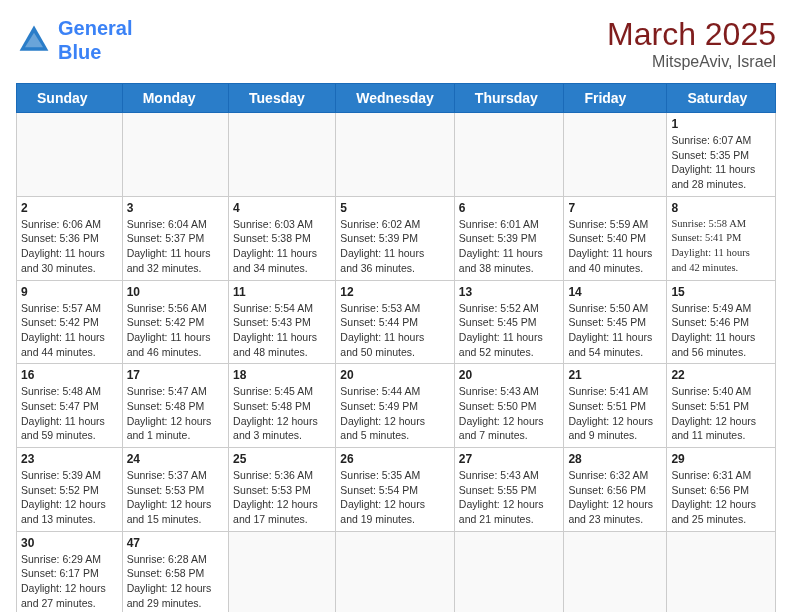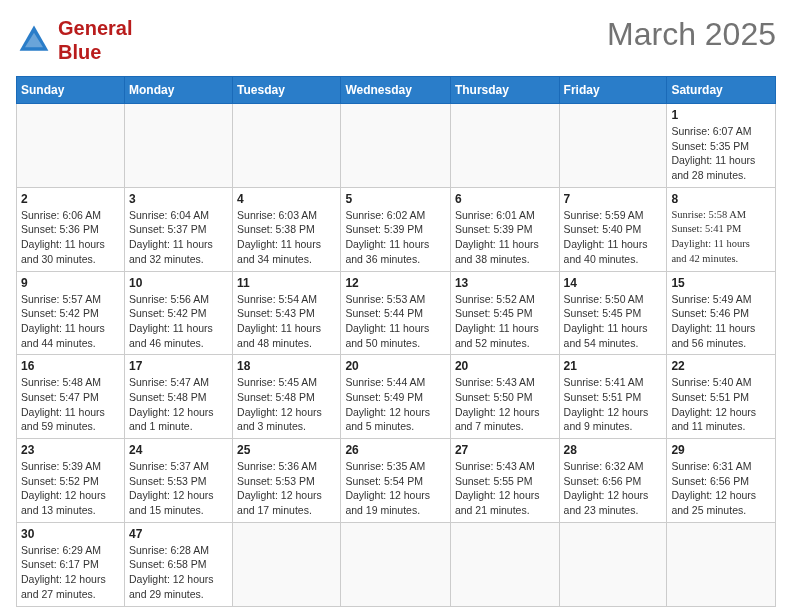--- a/index.html
+++ b/index.html
@@ -19,48 +19,48 @@
     .logo-area {
       display: flex;
       align-items: center;
       gap: 6px;
     }
     .logo-text {
       font-size: 20px;
       color: #333;
       line-height: 1.2;
     }
-    .logo-text span { color: #b91c1c; font-weight: bold; }
+    .logo-text span { color: #3b82f6; font-weight: bold; }
     .logo-icon {
       width: 36px;
       height: 36px;
     }
     .title-area {
       text-align: right;
     }
     .month-title {
       font-size: 32px;
-      color: #737373;
+      color: #7f1d1d;
       font-weight: normal;
     }
     .location-title {
       font-size: 16px;
       color: #555;
     }
     .calendar-table {
       width: 100%;
       border-collapse: collapse;
       font-size: 11px;
     }
     .calendar-table th {
       background-color: #2a7dc9;
       color: #fff;
-      padding: 6px 4px;
+      padding: 6px 20px;
       text-align: left;
-      font-size: 12px;
+      font-size: 14px;
       border: 1px solid #1a6ab8;
     }
     .calendar-table td {
       border: 1px solid #ccc;
       padding: 4px;
       vertical-align: top;
       width: 112px;
       min-height: 80px;
       background: #fff;
     }
@@ -91,20 +91,21 @@
       <polygon points="20,4 36,32 4,32" fill="#2a7dc9"></polygon>
       <polygon points="20,12 30,28 10,28" fill="#fff" opacity="0.3"></polygon>
     </svg>
     <div class="logo-text">
       <span>General</span><br>
       <span>Blue</span>
     </div>
   </div>
   <div class="title-area">
     <div class="month-title">March 2025</div>
+    <div class="location-title">MitspeAviv, Israel</div>
   </div>
 </div>
 
 <table class="calendar-table">
   <thead>
     <tr>
     <th>Sunday</th>
         <th>Monday</th>
         <th>Tuesday</th>
         <th>Wednesday</th>

